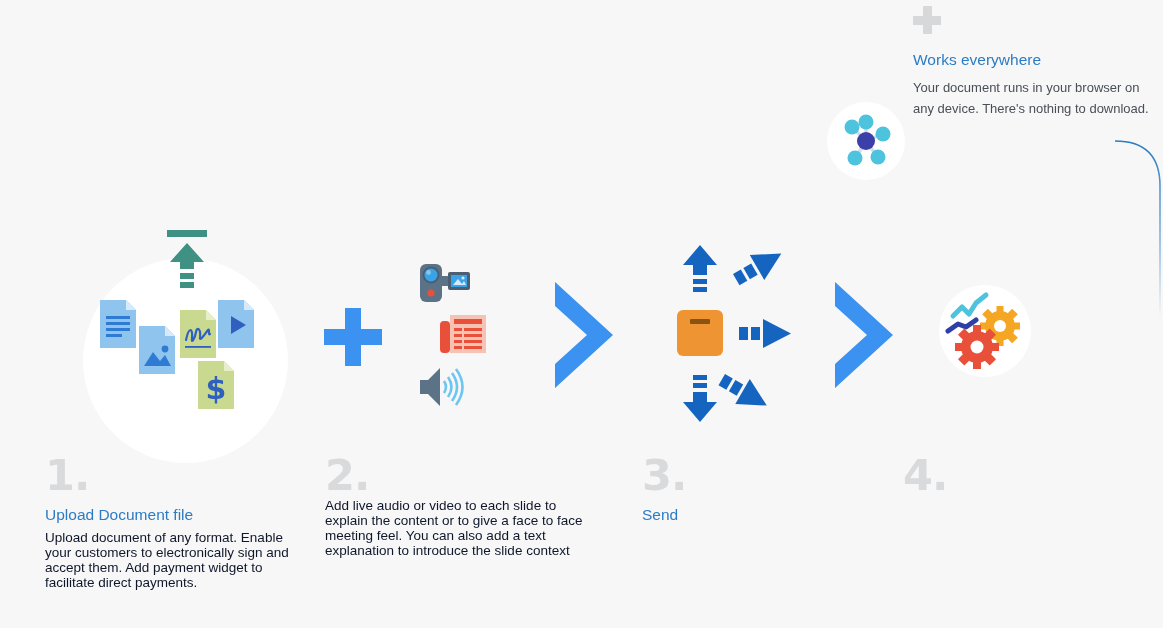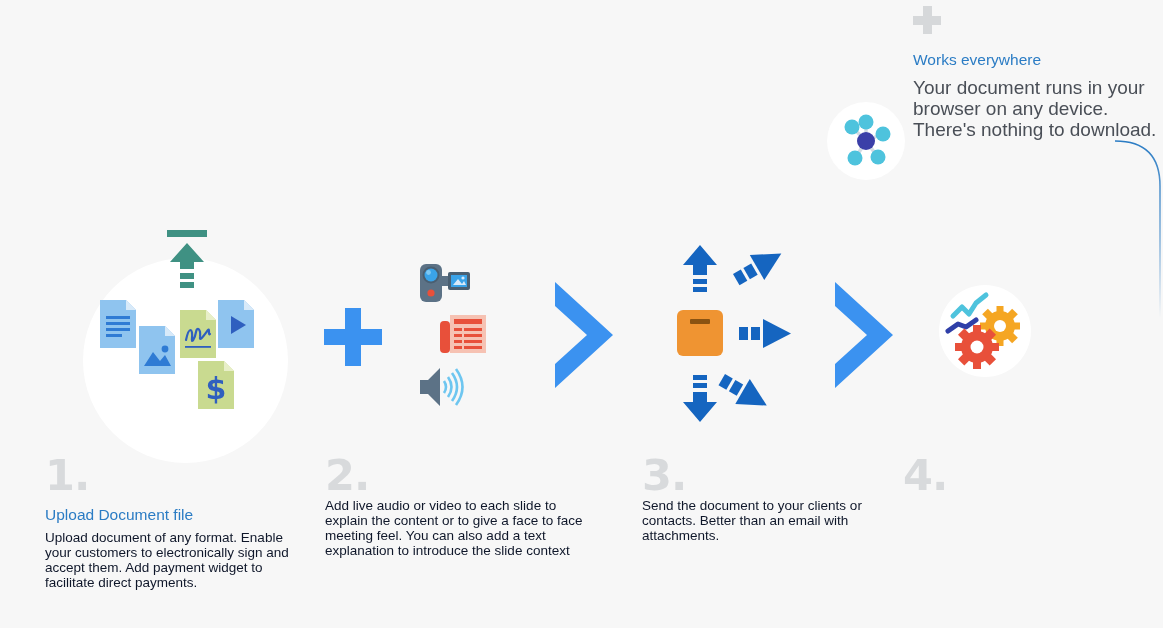--- a/index.html
+++ b/index.html
@@ -10,21 +10,21 @@
     overflow: hidden;
   }
   #stage { position: relative; width: 1163px; height: 628px; background: #f7f7f7; padding-left: 36px; }
 
   
   .callout { position: absolute; left: 913px; top: 6px; width: 250px; }
   .callout-plus { width: 28px; height: 28px; position: relative; margin-bottom: 16px; }
   .callout-plus .bar-h { position: absolute; left: 0; top: 10px; width: 28px; height: 9px; background: #d6d8da; }
   .callout-plus .bar-v { position: absolute; left: 10px; top: 0; width: 9px; height: 28px; background: #d6d8da; }
   .callout-title { color: #2b7cc4; font-size: 15.5px; line-height: 20px; margin-bottom: 7px; }
-  .callout-body { color: #4a4f57; font-size: 19px; line-height: 21px; }
+  .callout-body { color: #4a4f57; font-size: 13px; line-height: 21px; }
 
   
   .connector { position: absolute; left: 560px; top: 118px; width: 603px; height: 210px; pointer-events: none; }
 
   
   .hub { position: absolute; left: 827px; top: 102px; width: 78px; height: 78px; border-radius: 50%; background: #ffffff; }
   .hub svg { position: absolute; left: 0; top: 0; }
 
   .bigcircle { position: absolute; left: 83px; top: 258px; width: 205px; height: 205px; border-radius: 50%; background: #ffffff; }
   .upload-icon { position: absolute; left: 163px; top: 230px; }
@@ -296,21 +296,21 @@
       <div class="step-body">Upload document of any format. Enable your customers to electronically sign and accept them. Add payment widget to facilitate direct payments.</div>
     </div>
 
     <div class="step s2">
       <div class="step-num">2.</div>
       <div class="step-body">Add live audio or video to each slide to explain the content or to give a face to face meeting feel. You can also add a text explanation to introduce the slide context</div>
     </div>
 
     <div class="step s3">
       <div class="step-num">3.</div>
-      <div class="step-body">Send the document to your clients or contacts. Better than an email with attachments.</div>
+      <div class="step-title">Send</div>
     </div>
 
     <div class="step s4">
       <div class="step-num">4.</div>
     </div>
 
   </div>
 
 </div>
 

